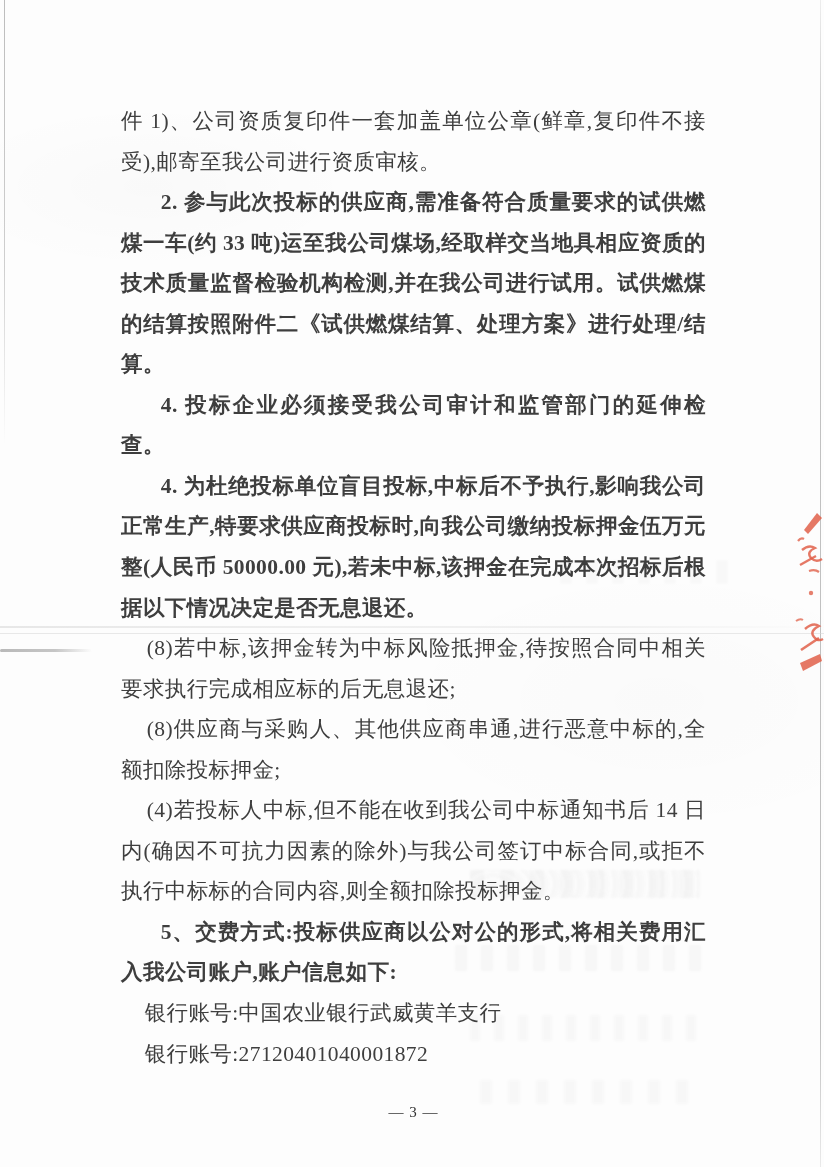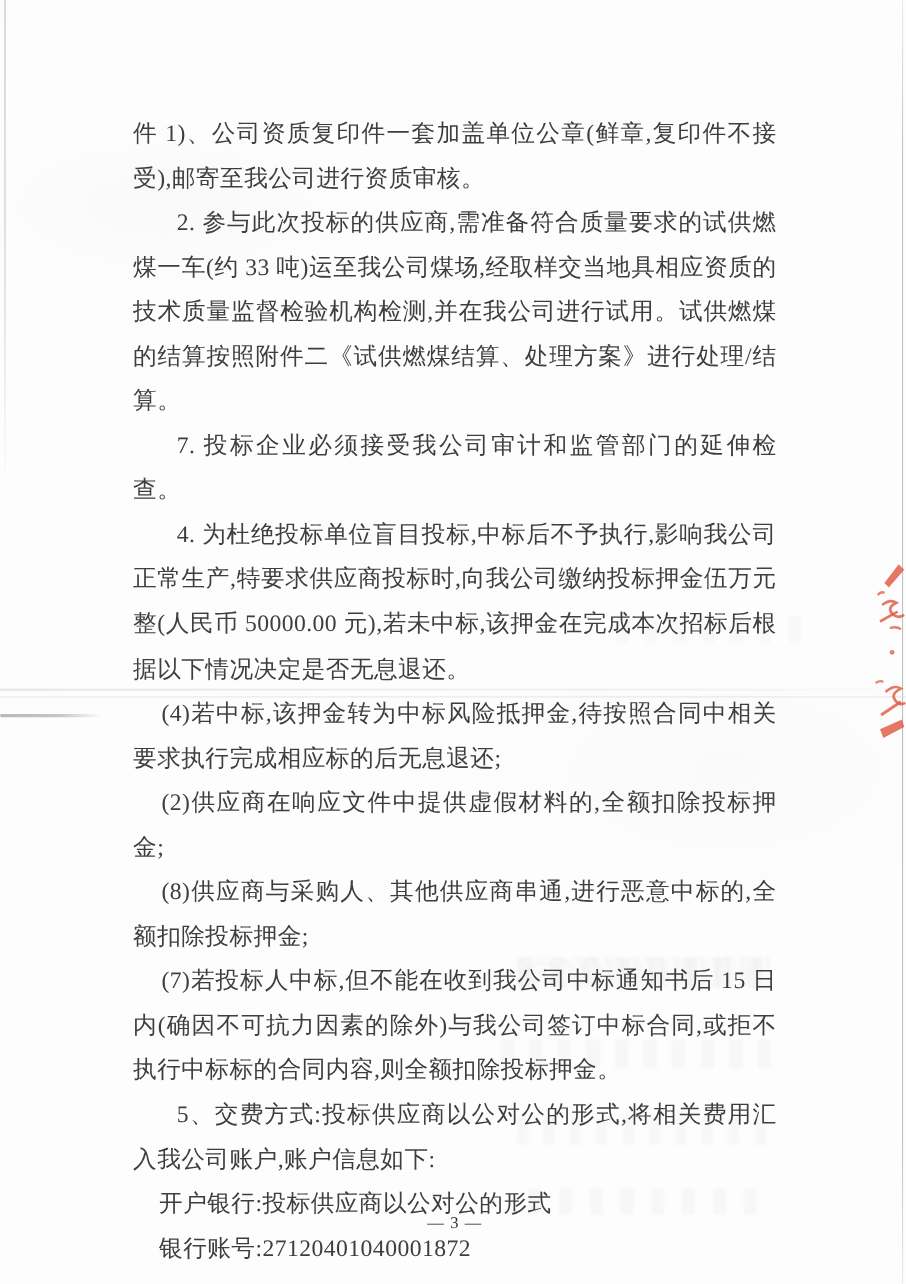--- a/index.html
+++ b/index.html
@@ -50,21 +50,21 @@
     background:repeating-linear-gradient(90deg, rgba(128,128,128,.06) 0 12px, rgba(128,128,128,0) 12px 26px);}
   
   .seal{position:absolute;left:789px;top:505px;width:35px;height:170px;}
   
   .doc-body{
     position:absolute;left:121px;top:101px;width:585px;
     font-size:21.5px;line-height:40.55px;color:#3e3e3e;
     text-align:justify;letter-spacing:.4px;
   }
   .doc-body p{margin:0;padding:0;}
-  .p-num{text-indent:1.85em;}
+  .p-num{text-indent:1.85em;font-weight:bold;}
   .p-paren{text-indent:1.2em;}
   .p-bank{text-indent:1.1em;}
   .page-number{
     position:absolute;left:121px;top:1104px;width:585px;
     text-align:center;font-size:15px;color:#303030;letter-spacing:1px;
   }
 </style>
 </head>
 <body>
 
@@ -93,26 +93,25 @@
       <path d="M7 116 q4 -3 7 -1" stroke="currentColor" stroke-width="2" fill="none" opacity=".75"></path>
       <path d="M16 124 q8 -7 14 -3 q-10 5 -5 11 q4 5 9 2" stroke="currentColor" stroke-width="2.4" fill="none" opacity=".85"></path>
       <path d="M12 145 l18 -12" stroke="currentColor" stroke-width="2.6" fill="none" opacity=".85"></path>
       <path d="M11 158 L31 149 L33 156 L14 166 Z" fill="currentColor" opacity=".85"></path>
     </svg>
   </div>
 
   <main class="doc-body">
     <p>件 1)、公司资质复印件一套加盖单位公章(鲜章,复印件不接受),邮寄至我公司进行资质审核。</p>
     <p class="p-num">2. 参与此次投标的供应商,需准备符合质量要求的试供燃煤一车(约 33 吨)运至我公司煤场,经取样交当地具相应资质的技术质量监督检验机构检测,并在我公司进行试用。试供燃煤的结算按照附件二《试供燃煤结算、处理方案》进行处理/结算。</p>
-    <p class="p-num">7. 投标企业必须接受我公司审计和监管部门的延伸检查。</p>
+    <p class="p-num">4. 投标企业必须接受我公司审计和监管部门的延伸检查。</p>
     <p class="p-num">4. 为杜绝投标单位盲目投标,中标后不予执行,影响我公司正常生产,特要求供应商投标时,向我公司缴纳投标押金伍万元整(人民币 50000.00 元),若未中标,该押金在完成本次招标后根据以下情况决定是否无息退还。</p>
-    <p class="p-paren">(4)若中标,该押金转为中标风险抵押金,待按照合同中相关要求执行完成相应标的后无息退还;</p>
-    <p class="p-paren">(2)供应商在响应文件中提供虚假材料的,全额扣除投标押金;</p>
+    <p class="p-paren">(8)若中标,该押金转为中标风险抵押金,待按照合同中相关要求执行完成相应标的后无息退还;</p>
     <p class="p-paren">(8)供应商与采购人、其他供应商串通,进行恶意中标的,全额扣除投标押金;</p>
-    <p class="p-paren">(7)若投标人中标,但不能在收到我公司中标通知书后 15 日内(确因不可抗力因素的除外)与我公司签订中标合同,或拒不执行中标标的合同内容,则全额扣除投标押金。</p>
+    <p class="p-paren">(4)若投标人中标,但不能在收到我公司中标通知书后 14 日内(确因不可抗力因素的除外)与我公司签订中标合同,或拒不执行中标标的合同内容,则全额扣除投标押金。</p>
     <p class="p-num">5、交费方式:投标供应商以公对公的形式,将相关费用汇入我公司账户,账户信息如下:</p>
-    <p class="p-bank">开户银行:投标供应商以公对公的形式</p>
+    <p class="p-bank">银行账号:中国农业银行武威黄羊支行</p>
     <p class="p-bank">银行账号:27120401040001872</p>
   </main>
 
   <div class="page-number">— 3 —</div>
 
 </div>
 
 </body></html>

